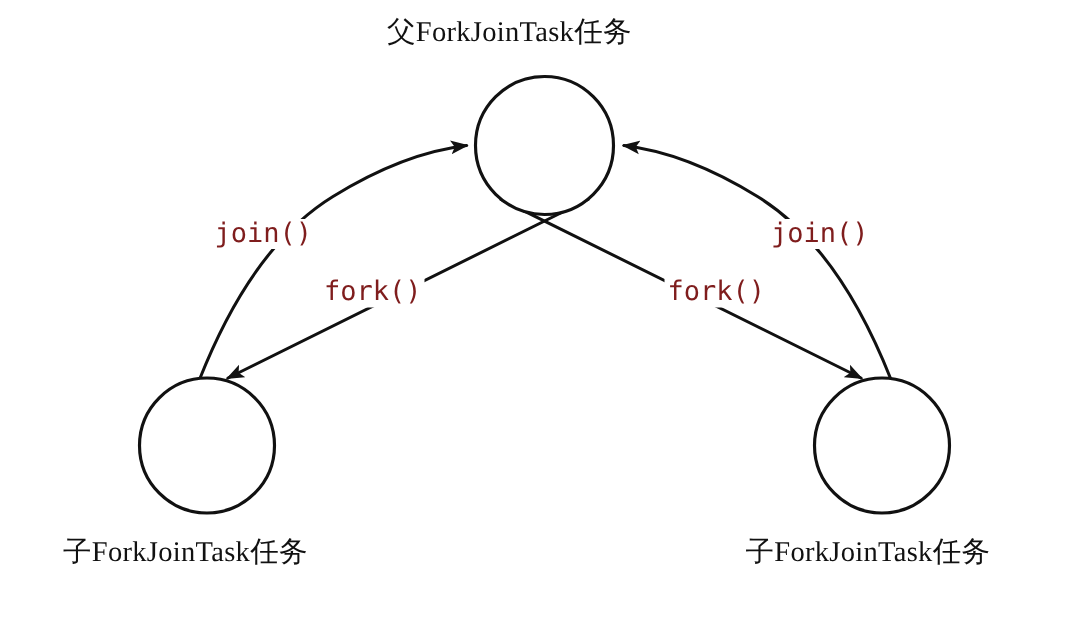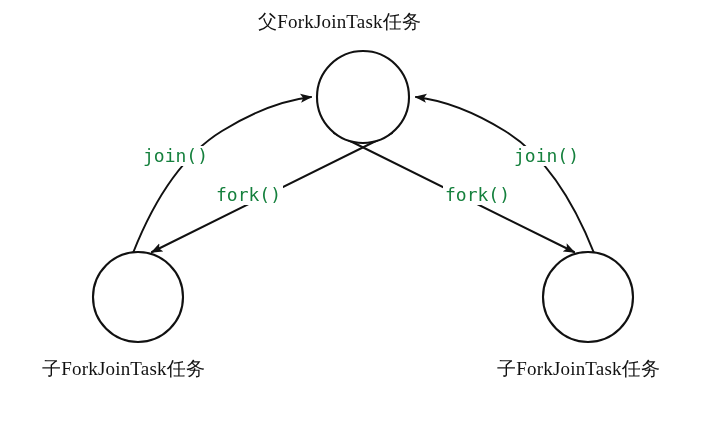--- a/index.html
+++ b/index.html
@@ -45,21 +45,21 @@
     position: absolute;
     color: #111111;
     font-family: "Liberation Serif", "DejaVu Serif", serif;
     font-size: 19px;
     line-height: 22px;
     white-space: nowrap;
     letter-spacing: 0.2px;
   }
   .edge-label {
     position: absolute;
-    color: #15803d;
+    color: #7f1d1d;
     font-family: "DejaVu Sans Mono", "Liberation Mono", monospace;
     font-size: 18px;
     line-height: 20px;
     white-space: nowrap;
     background: #ffffff;
     padding: 0 2px;
   }
   #title-label {
     left: 258px;
     top: 11px;

